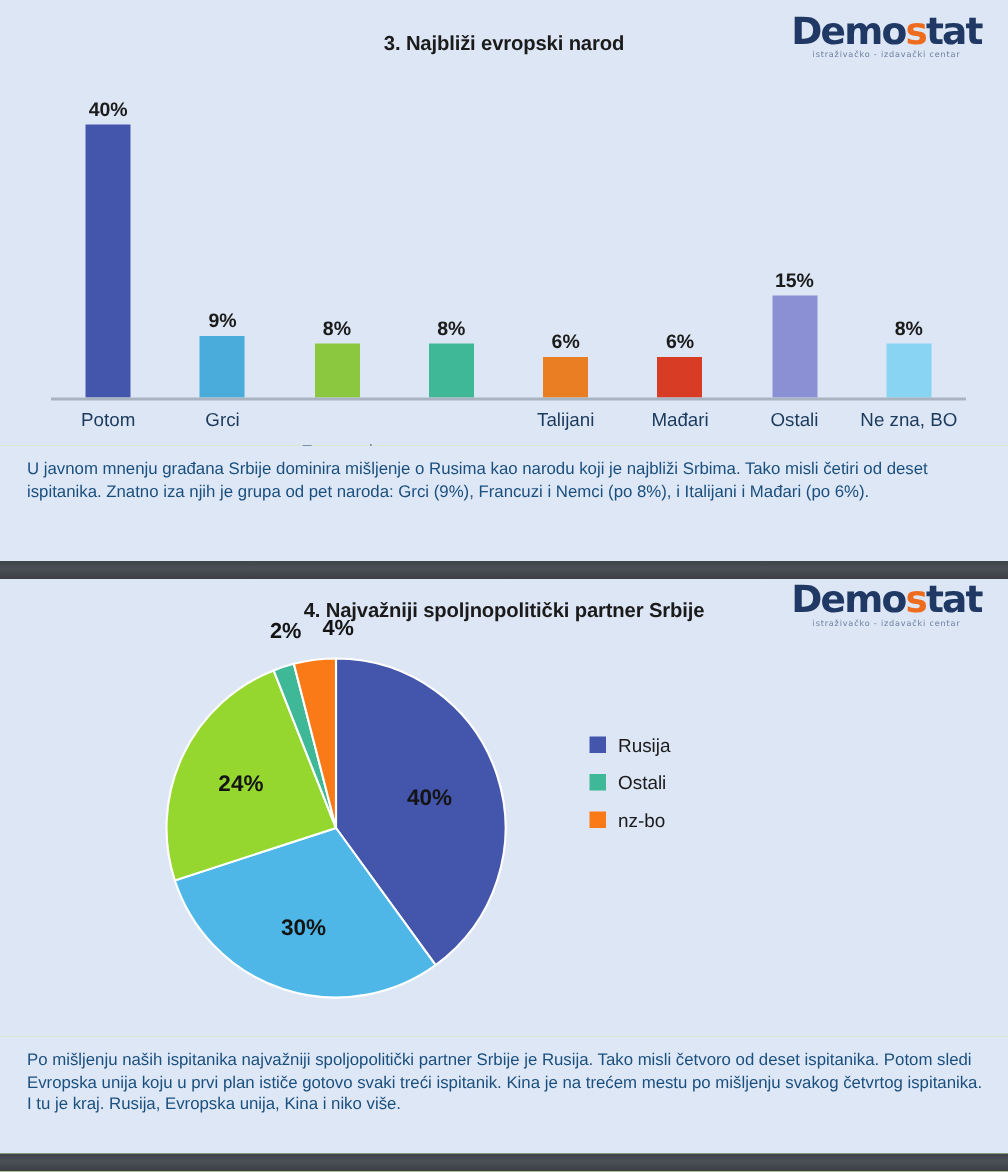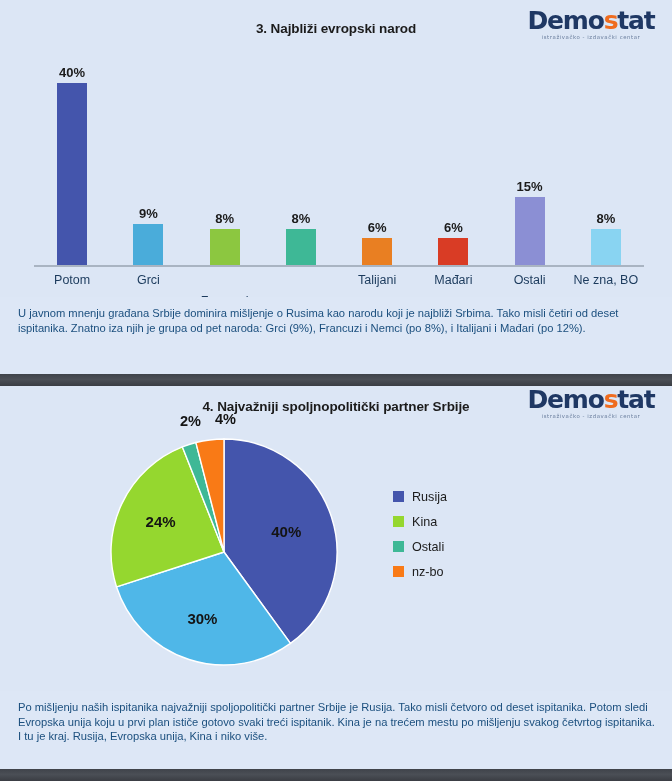--- a/index.html
+++ b/index.html
@@ -156,21 +156,21 @@
           <div class="xlabel" style="left: 152.5px; margin-top: 21px;">Francuzi</div>
           <div class="xlabel" style="left: 242px; margin-top: 40px;">Nemci</div>
           <div class="xlabel" style="left: 305px;">Talijani</div>
           <div class="xlabel" style="left: 381.25px;">Mađari</div>
           <div class="xlabel" style="left: 457.5px;">Ostali</div>
           <div class="xlabel" style="left: 533.75px;">Ne zna, BO</div>
         </div>
 
     </div>
 
-    <div class="caption" id="caption-bar">U javnom mnenju građana Srbije dominira mišljenje o Rusima kao narodu koji je najbliži Srbima. Tako misli četiri od deset ispitanika. Znatno iza njih je grupa od pet naroda: Grci (9%), Francuzi i Nemci (po 8%), i Italijani i Mađari (po 12%).</div>
+    <div class="caption" id="caption-bar">U javnom mnenju građana Srbije dominira mišljenje o Rusima kao narodu koji je najbliži Srbima. Tako misli četiri od deset ispitanika. Znatno iza njih je grupa od pet naroda: Grci (9%), Francuzi i Nemci (po 8%), i Italijani i Mađari (po 6%).</div>
   </div>
 
   <div class="divider-band" id="divider-mid"></div>
 
   <div class="section" id="section-bot">
 
     <div class="chart-panel" id="chart-panel-pie">
 
       <div class="panel-title" id="pie-title">4. Najvažniji spoljnopolitički partner Srbije</div>
 
@@ -193,24 +193,20 @@
             </svg>
         <div class="pie-label" style="left: 70px; top: -24px;">2%</div>
             <div class="pie-label" style="left: 105px; top: -26px;">4%</div>
           </div>
         <div class="legend" id="pie-legend">
             <div class="legend-row">
               <span class="legend-swatch" style="background: rgb(68, 85, 172);"></span>
               <span class="legend-label">Rusija</span>
             </div>
             <div class="legend-row">
-              <span class="legend-swatch" style="background: rgb(149, 215, 47);"></span>
-              <span class="legend-label">Kina</span>
-            </div>
-            <div class="legend-row">
               <span class="legend-swatch" style="background: rgb(62, 184, 150);"></span>
               <span class="legend-label">Ostali</span>
             </div>
             <div class="legend-row">
               <span class="legend-swatch" style="background: rgb(249, 122, 22);"></span>
               <span class="legend-label">nz-bo</span>
             </div>
           </div>
       </div>
 

